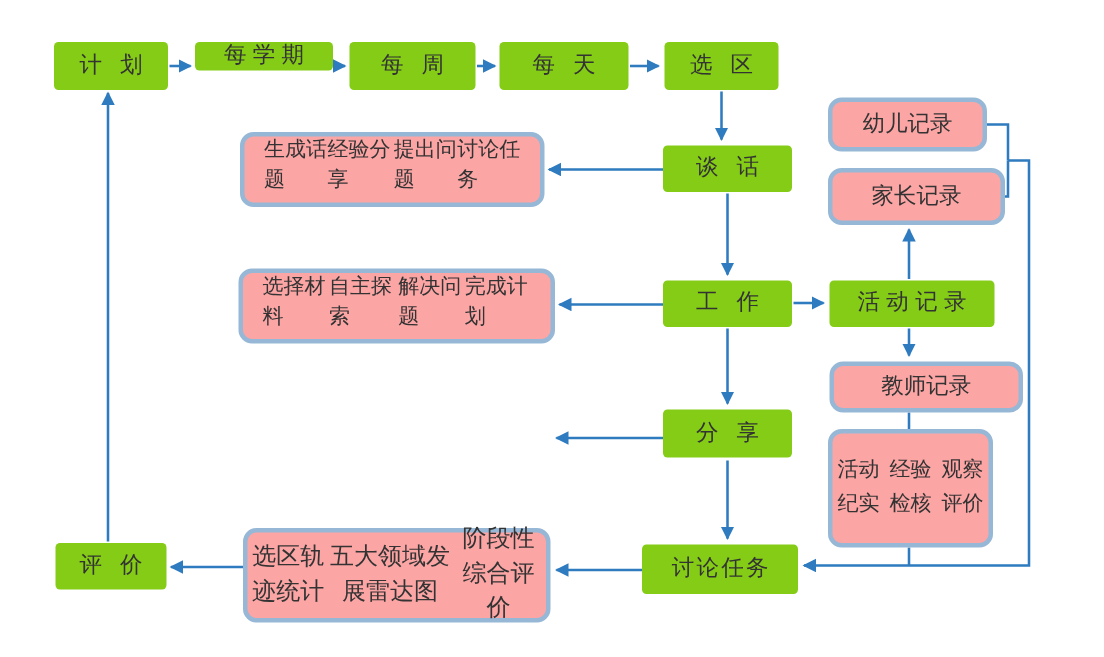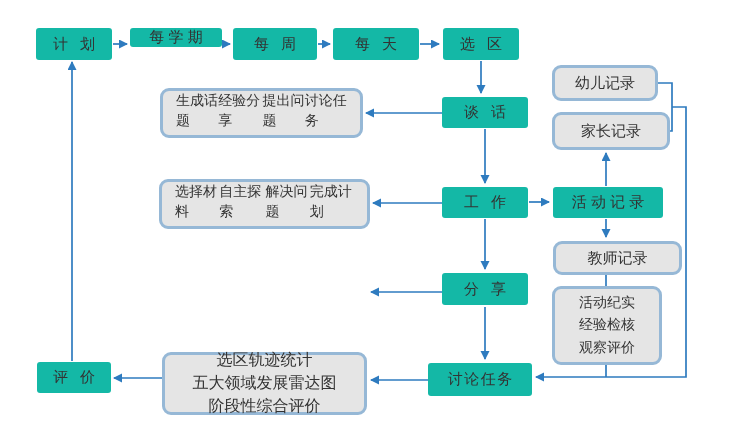--- a/index.html
+++ b/index.html
@@ -5,29 +5,29 @@
   html,body{margin:0;padding:0;background:#ffffff;}
   .canvas{
     position:relative;width:736px;height:438px;background:#ffffff;overflow:hidden;
     font-family:"Liberation Serif", serif;color:#333333;
   }
   .wires{position:absolute;left:0;top:0;width:736px;height:438px;}
   .node{
     position:absolute;display:flex;align-items:center;justify-content:center;
     box-sizing:border-box;font-size:15px;line-height:1;color:#333333;
   }
-  .fill{background:#14b8a6;border-radius:3px;}
-  .outline{background:#e5e5e5;border:3px solid #96b8d6;border-radius:9px;}
+  .fill{background:#84cc16;border-radius:3px;}
+  .outline{background:#fca5a5;border:3px solid #96b8d6;border-radius:9px;}
   .lblw{letter-spacing:.8em;margin-right:-.8em;}
   .lblm{letter-spacing:.28em;margin-right:-.28em;}
   .lbls{letter-spacing:.1em;margin-right:-.1em;}
   .pairbox{justify-content:center;gap:2px;padding:0 13px;
            align-items:stretch;font-size:14px;}
   .prow{display:flex;justify-content:space-between;line-height:1.45;}
-  .linesbox{flex-direction:column;font-size:14px;}
+  .linesbox{flex-direction:row;font-size:14px;}
   .lrow{line-height:1.6;text-align:center;}
   .lrow2{line-height:1.42;text-align:center;font-size:16px;}
 </style>
 </head>
 <body>
 
 <div class="canvas">
 
   <svg class="wires" viewBox="0 0 736 438" xmlns="http://www.w3.org/2000/svg">
     <defs>

